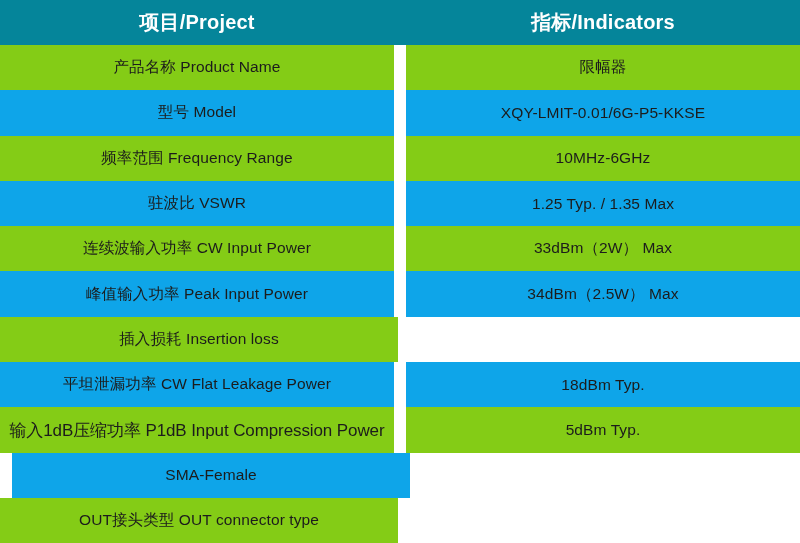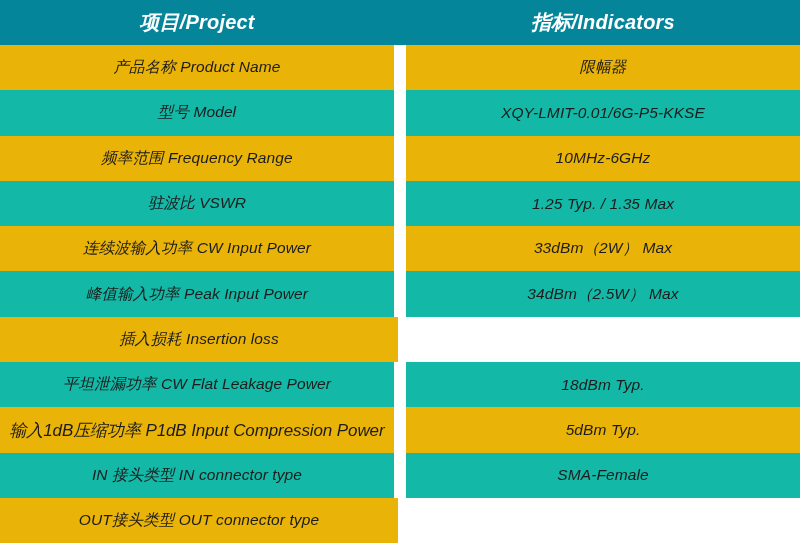--- a/index.html
+++ b/index.html
@@ -29,21 +29,20 @@
   }
 
   .cell {
     display: flex;
     align-items: center;
     justify-content: center;
     text-align: left;
     padding: 10px 6px;
     overflow: hidden;
     white-space: nowrap;
-    font-style: italic;
   }
 
   .col-project { width: 398px; }
   .col-gap     { width: 4px; flex: 0 0 4px; background: #ffffff; }
   .col-ind     { width: 398px; }
 
   
   .row-header { height: 45px; }
   .row-header .cell {
     background: #05859a;
@@ -53,22 +52,22 @@
     letter-spacing: 0.2px;
   }
 
   
   .row-data { height: 45.3px; }
   .row-data .cell {
     color: #1c1c1c;
     font-size: 15.5px;
     font-weight: normal;
   }
-  .row-data.odd  .cell { background: #eab308; }
-  .row-data.even .cell { background: #14b8a6; }
+  .row-data.odd  .cell { background: #84cc16; }
+  .row-data.even .cell { background: #0ea5e9; }
   .row-data.even .col-gap,
   .row-data.odd  .col-gap { background: #ffffff; }
 
   .row-data:last-child { height: 46px; gap: 24px; }
 
   .cell-label { letter-spacing: 0.1px; }
   .cell-value { letter-spacing: 0.1px; }
 
   
   .row-data .cell-label.tight { font-size: 17px; letter-spacing: -0.1px; }
@@ -169,23 +168,20 @@
     <div class="cell col-project">
       <span class="cell-label tight">输入1dB压缩功率 P1dB Input Compression Power</span>
     </div>
     <div class="cell col-gap"></div>
     <div class="cell col-ind">
       <span class="cell-value">5dBm Typ.</span>
     </div>
   </div>
 
   <div class="row row-data even">
-    <div class="cell col-project">
-      <span class="cell-label">IN 接头类型 IN connector type</span>
-    </div>
     <div class="cell col-gap"></div>
     <div class="cell col-ind">
       <span class="cell-value">SMA-Female</span>
     </div>
   </div>
 
   <div class="row row-data odd">
     <div class="cell col-project">
       <span class="cell-label">OUT接头类型 OUT connector type</span>
     </div>

